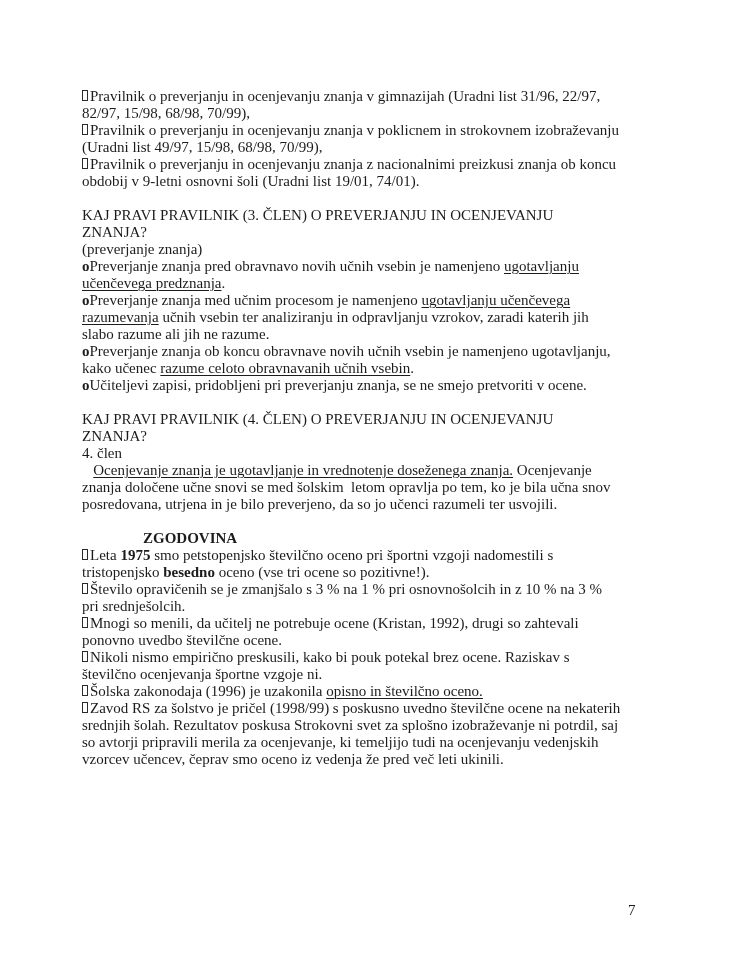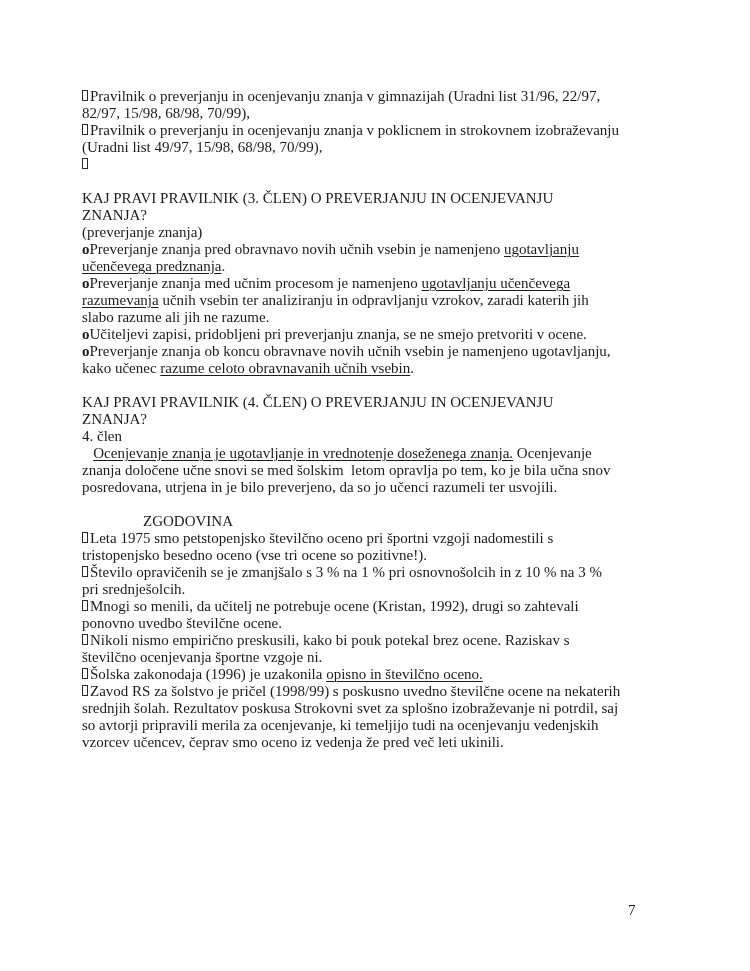--- a/index.html
+++ b/index.html
@@ -33,21 +33,21 @@
   }
   .heading-indent {
     padding-left: 61px;
   }
   .u {
     text-decoration: underline;
     text-decoration-thickness: 1px;
     text-underline-offset: 2px;
   }
   .b {
-    font-weight: normal;
+    font-weight: bold;
   }
   .bullet-square {
     display: inline-block;
     width: 6px;
     height: 11px;
     border: 1px solid #2b2b2b;
     box-sizing: border-box;
     margin-right: 2px;
   }
   .bullet-o {
@@ -62,33 +62,34 @@
   }
 </style>
 </head>
 <body>
 
 <div class="doc-content">
     <p class="line"><span class="bullet-square"></span><span>Pravilnik o preverjanju in ocenjevanju znanja v gimnazijah (Uradni list 31/96, 22/97,
 82/97, 15/98, 68/98, 70/99),</span></p>
     <p class="line"><span class="bullet-square"></span><span>Pravilnik o preverjanju in ocenjevanju znanja v poklicnem in strokovnem izobraževanju
 (Uradni list 49/97, 15/98, 68/98, 70/99),</span></p>
-    <p class="line"><span class="bullet-square"></span></p>
+    <p class="line"><span class="bullet-square"></span><span>Pravilnik o preverjanju in ocenjevanju znanja z nacionalnimi preizkusi znanja ob koncu
+obdobij v 9-letni osnovni šoli (Uradni list 19/01, 74/01).</span></p>
     <p class="spacer"></p>
     <p class="line"><span>KAJ PRAVI PRAVILNIK (3. ČLEN) O PREVERJANJU IN OCENJEVANJU
 ZNANJA?</span></p>
     <p class="line"><span>(preverjanje znanja)</span></p>
     <p class="line"><span class="bullet-o">o</span><span>Preverjanje znanja pred obravnavo novih učnih vsebin je namenjeno </span><span class="u">ugotavljanju
 učenčevega predznanja</span><span>.</span></p>
     <p class="line"><span class="bullet-o">o</span><span>Preverjanje znanja med učnim procesom je namenjeno </span><span class="u">ugotavljanju učenčevega
 razumevanja</span><span> učnih vsebin ter analiziranju in odpravljanju vzrokov, zaradi katerih jih
 slabo razume ali jih ne razume.</span></p>
-    <p class="line"><span class="bullet-o">o</span><span>Učiteljevi zapisi, pridobljeni pri preverjanju znanja, se ne smejo pretvoriti v ocene.</span></p>
     <p class="line"><span class="bullet-o">o</span><span>Preverjanje znanja ob koncu obravnave novih učnih vsebin je namenjeno ugotavljanju,
 kako učenec </span><span class="u">razume celoto obravnavanih učnih vsebin</span><span>.</span></p>
+    <p class="line"><span class="bullet-o">o</span><span>Učiteljevi zapisi, pridobljeni pri preverjanju znanja, se ne smejo pretvoriti v ocene.</span></p>
     <p class="spacer"></p>
     <p class="line"><span>KAJ PRAVI PRAVILNIK (4. ČLEN) O PREVERJANJU IN OCENJEVANJU
 ZNANJA?</span></p>
     <p class="line"><span>4. člen</span></p>
     <p class="line"><span>   </span><span class="u">Ocenjevanje znanja je ugotavljanje in vrednotenje doseženega znanja.</span><span> Ocenjevanje
 znanja določene učne snovi se med šolskim  letom opravlja po tem, ko je bila učna snov
 posredovana, utrjena in je bilo preverjeno, da so jo učenci razumeli ter usvojili.</span></p>
     <p class="spacer"></p>
     <p class="line heading-indent"><span class="b">ZGODOVINA</span></p>
     <p class="line"><span class="bullet-square"></span><span>Leta </span><span class="b">1975</span><span> smo petstopenjsko številčno oceno pri športni vzgoji nadomestili s

